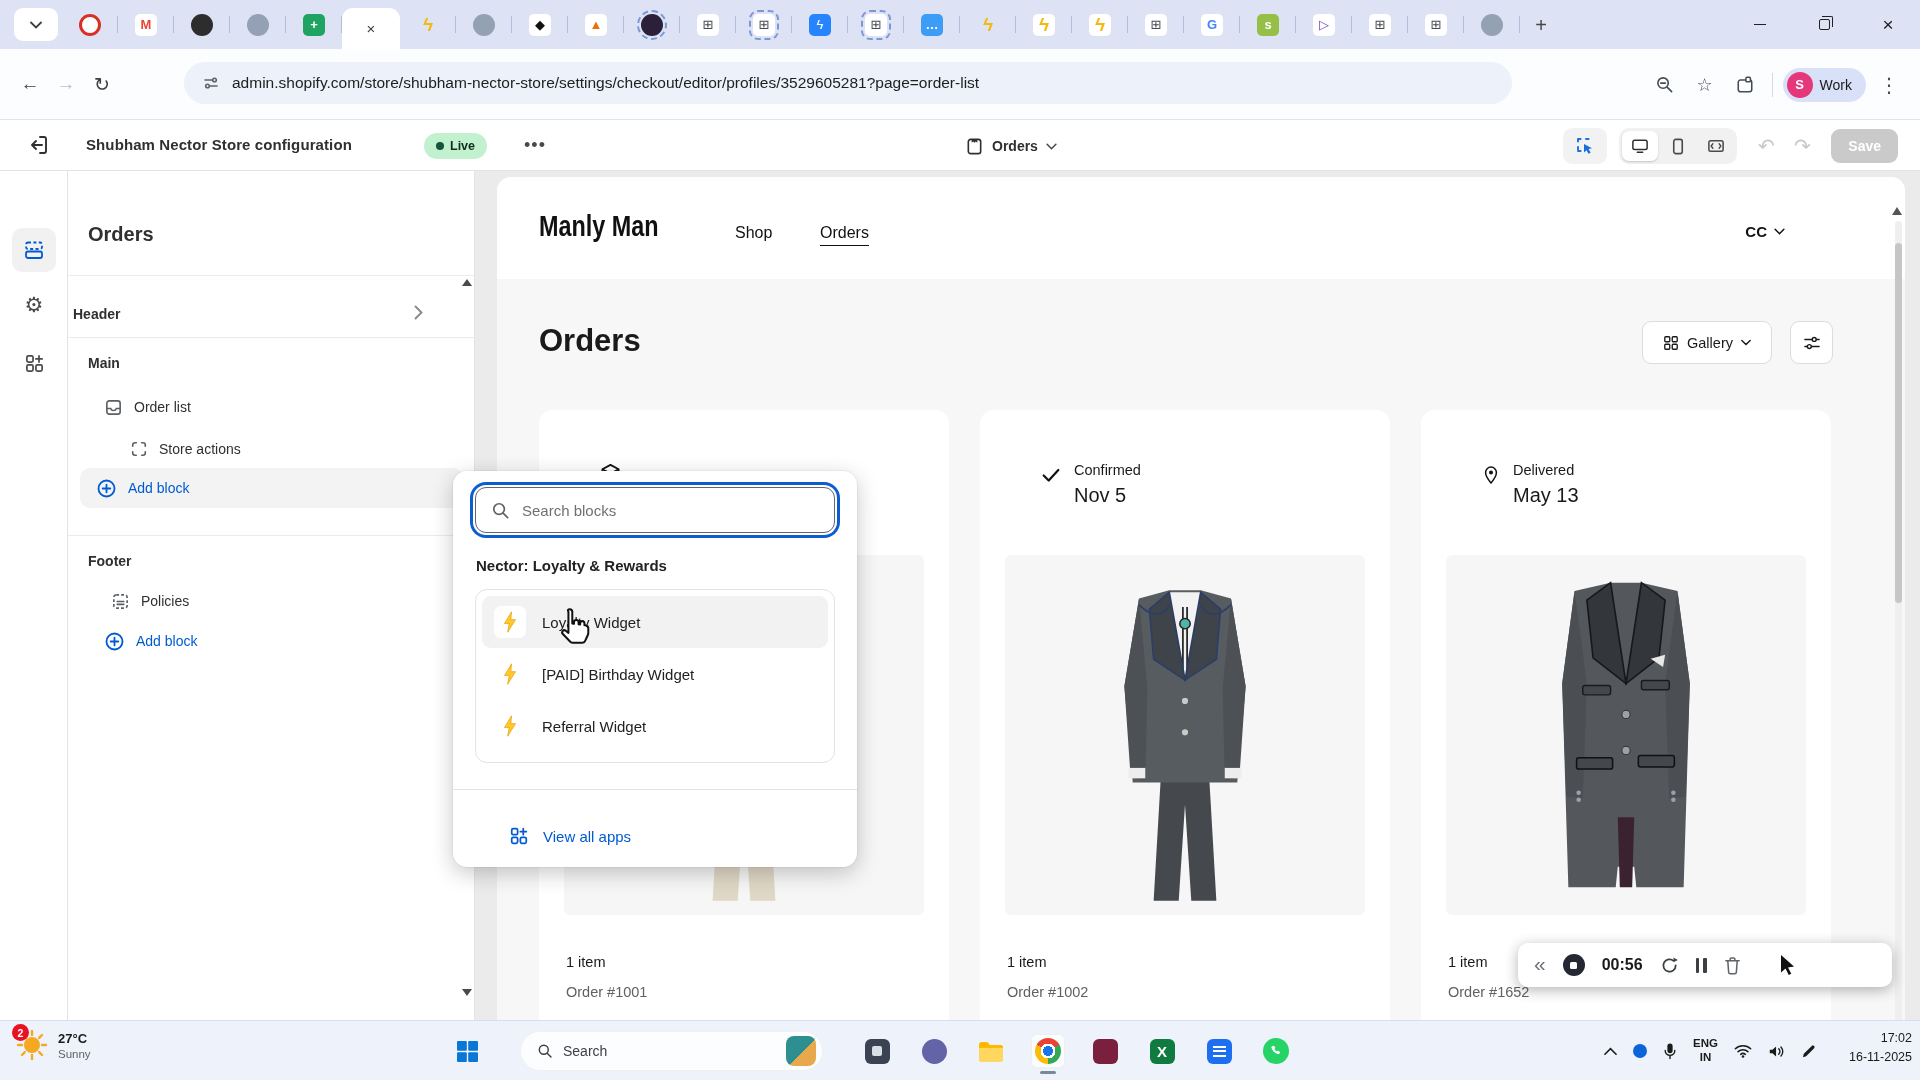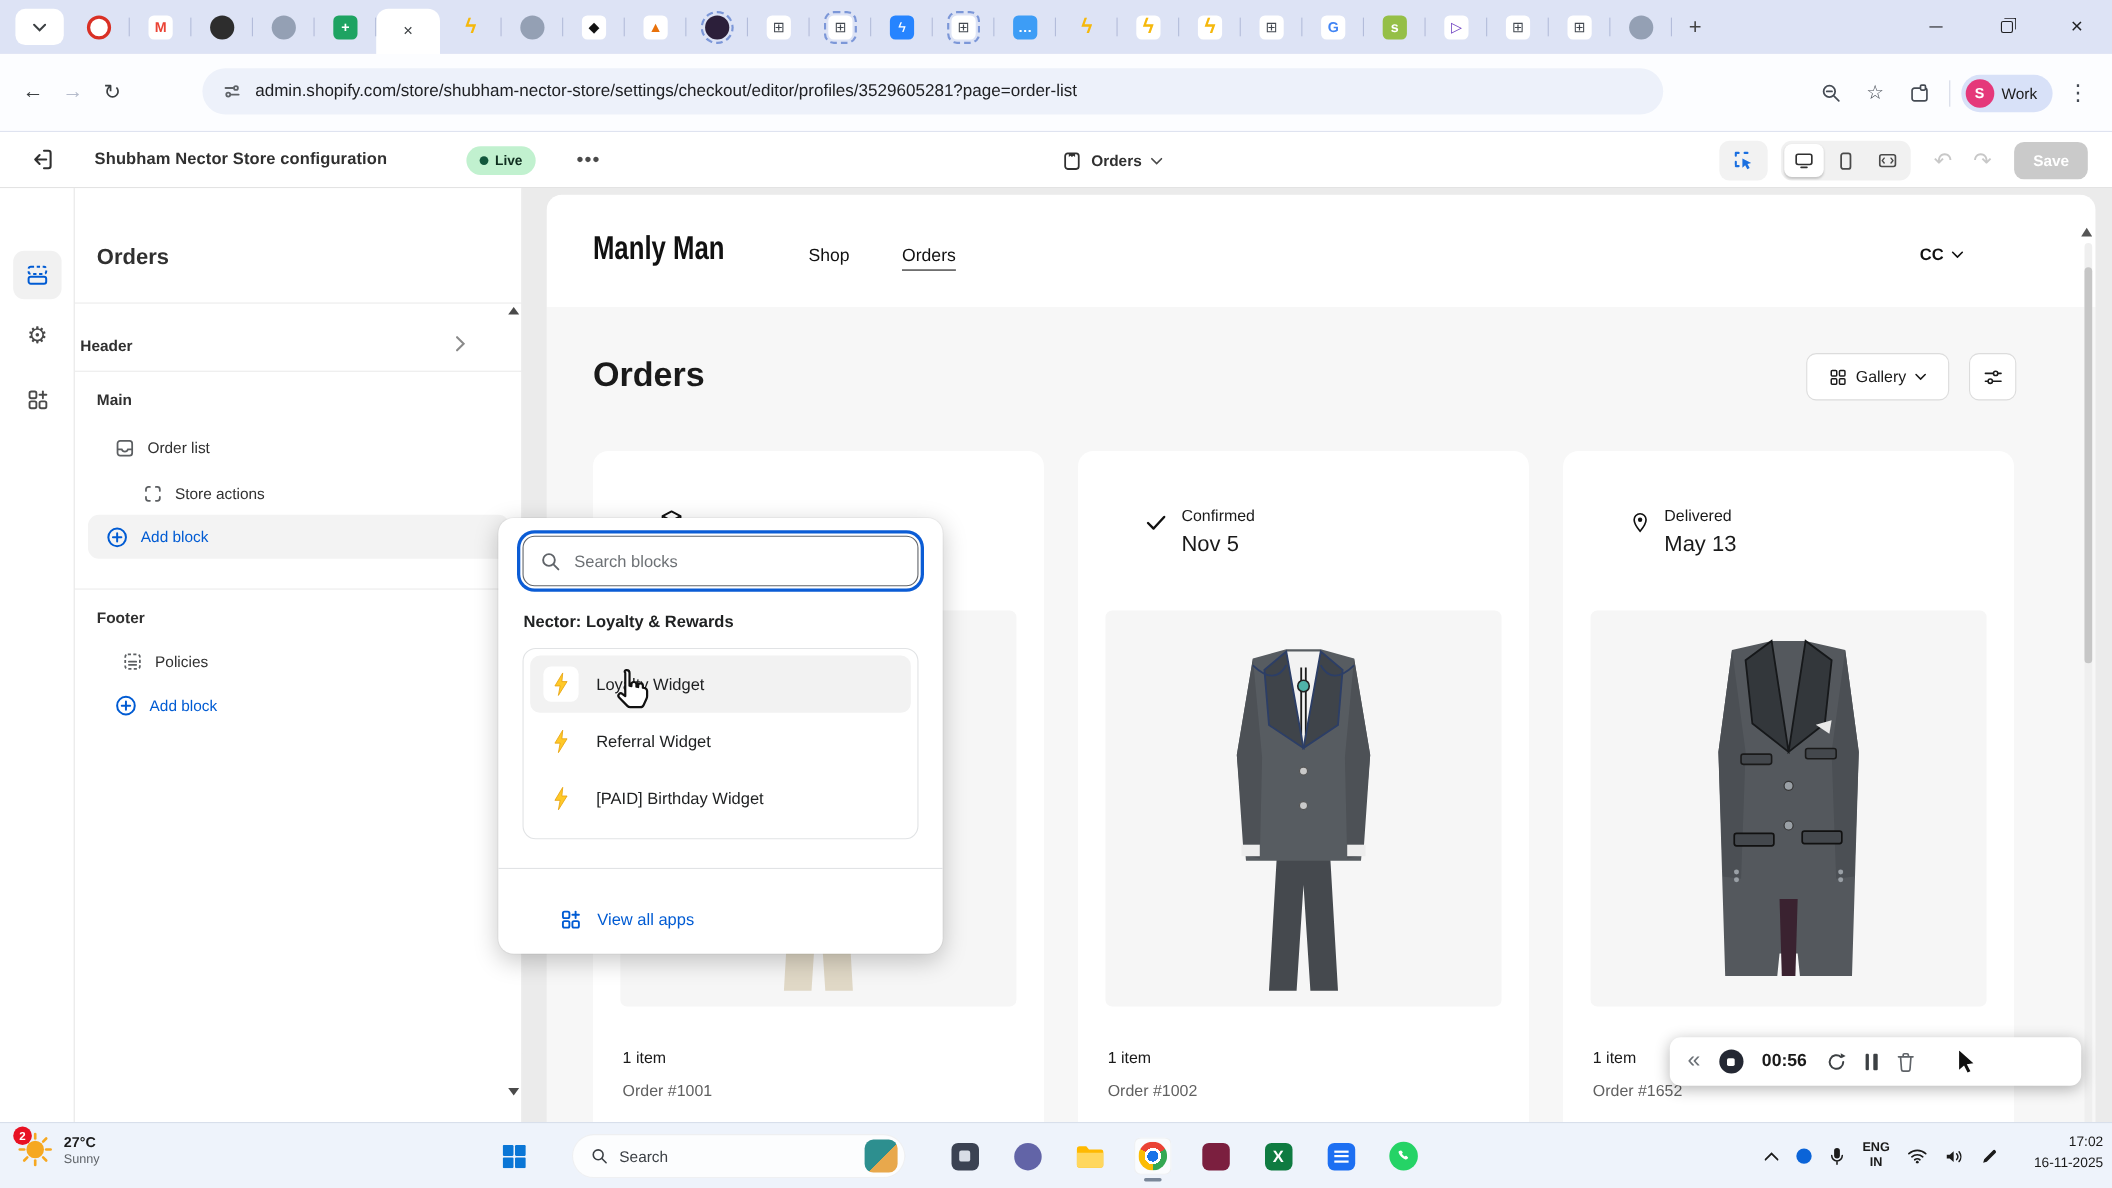--- a/index.html
+++ b/index.html
@@ -578,29 +578,29 @@
             </svg>
         </span>
         <span class="lbl">Loyalty Widget</span>
       </div>
       <div class="pp-item">
         <span class="bolt-tile">
           <svg width="16" height="22" viewBox="0 0 20 28">
               <polygon points="12,1 3,16 9,16 7,27 17,11 11,11" fill="#ffc928" stroke="#e8a511" stroke-width="1"></polygon>
             </svg>
         </span>
-        <span class="lbl">Referral Widget</span>
+        <span class="lbl">[PAID] Birthday Widget</span>
       </div>
       <div class="pp-item">
         <span class="bolt-tile">
           <svg width="16" height="22" viewBox="0 0 20 28">
               <polygon points="12,1 3,16 9,16 7,27 17,11 11,11" fill="#ffc928" stroke="#e8a511" stroke-width="1"></polygon>
             </svg>
         </span>
-        <span class="lbl">[PAID] Birthday Widget</span>
+        <span class="lbl">Referral Widget</span>
       </div>
     </div>
     <div class="pp-footer">
       <svg width="20" height="20" viewBox="0 0 22 22">
           <g fill="none" stroke="#005bd3" stroke-width="1.9" stroke-linecap="round">
             <rect x="3" y="3" width="6.5" height="6.5" rx="1.6"></rect>
             <rect x="3" y="12.5" width="6.5" height="6.5" rx="1.6"></rect>
             <rect x="12.5" y="12.5" width="6.5" height="6.5" rx="1.6"></rect>
             <line x1="15.7" y1="3" x2="15.7" y2="9.5"></line>
             <line x1="12.5" y1="6.2" x2="19" y2="6.2"></line>

